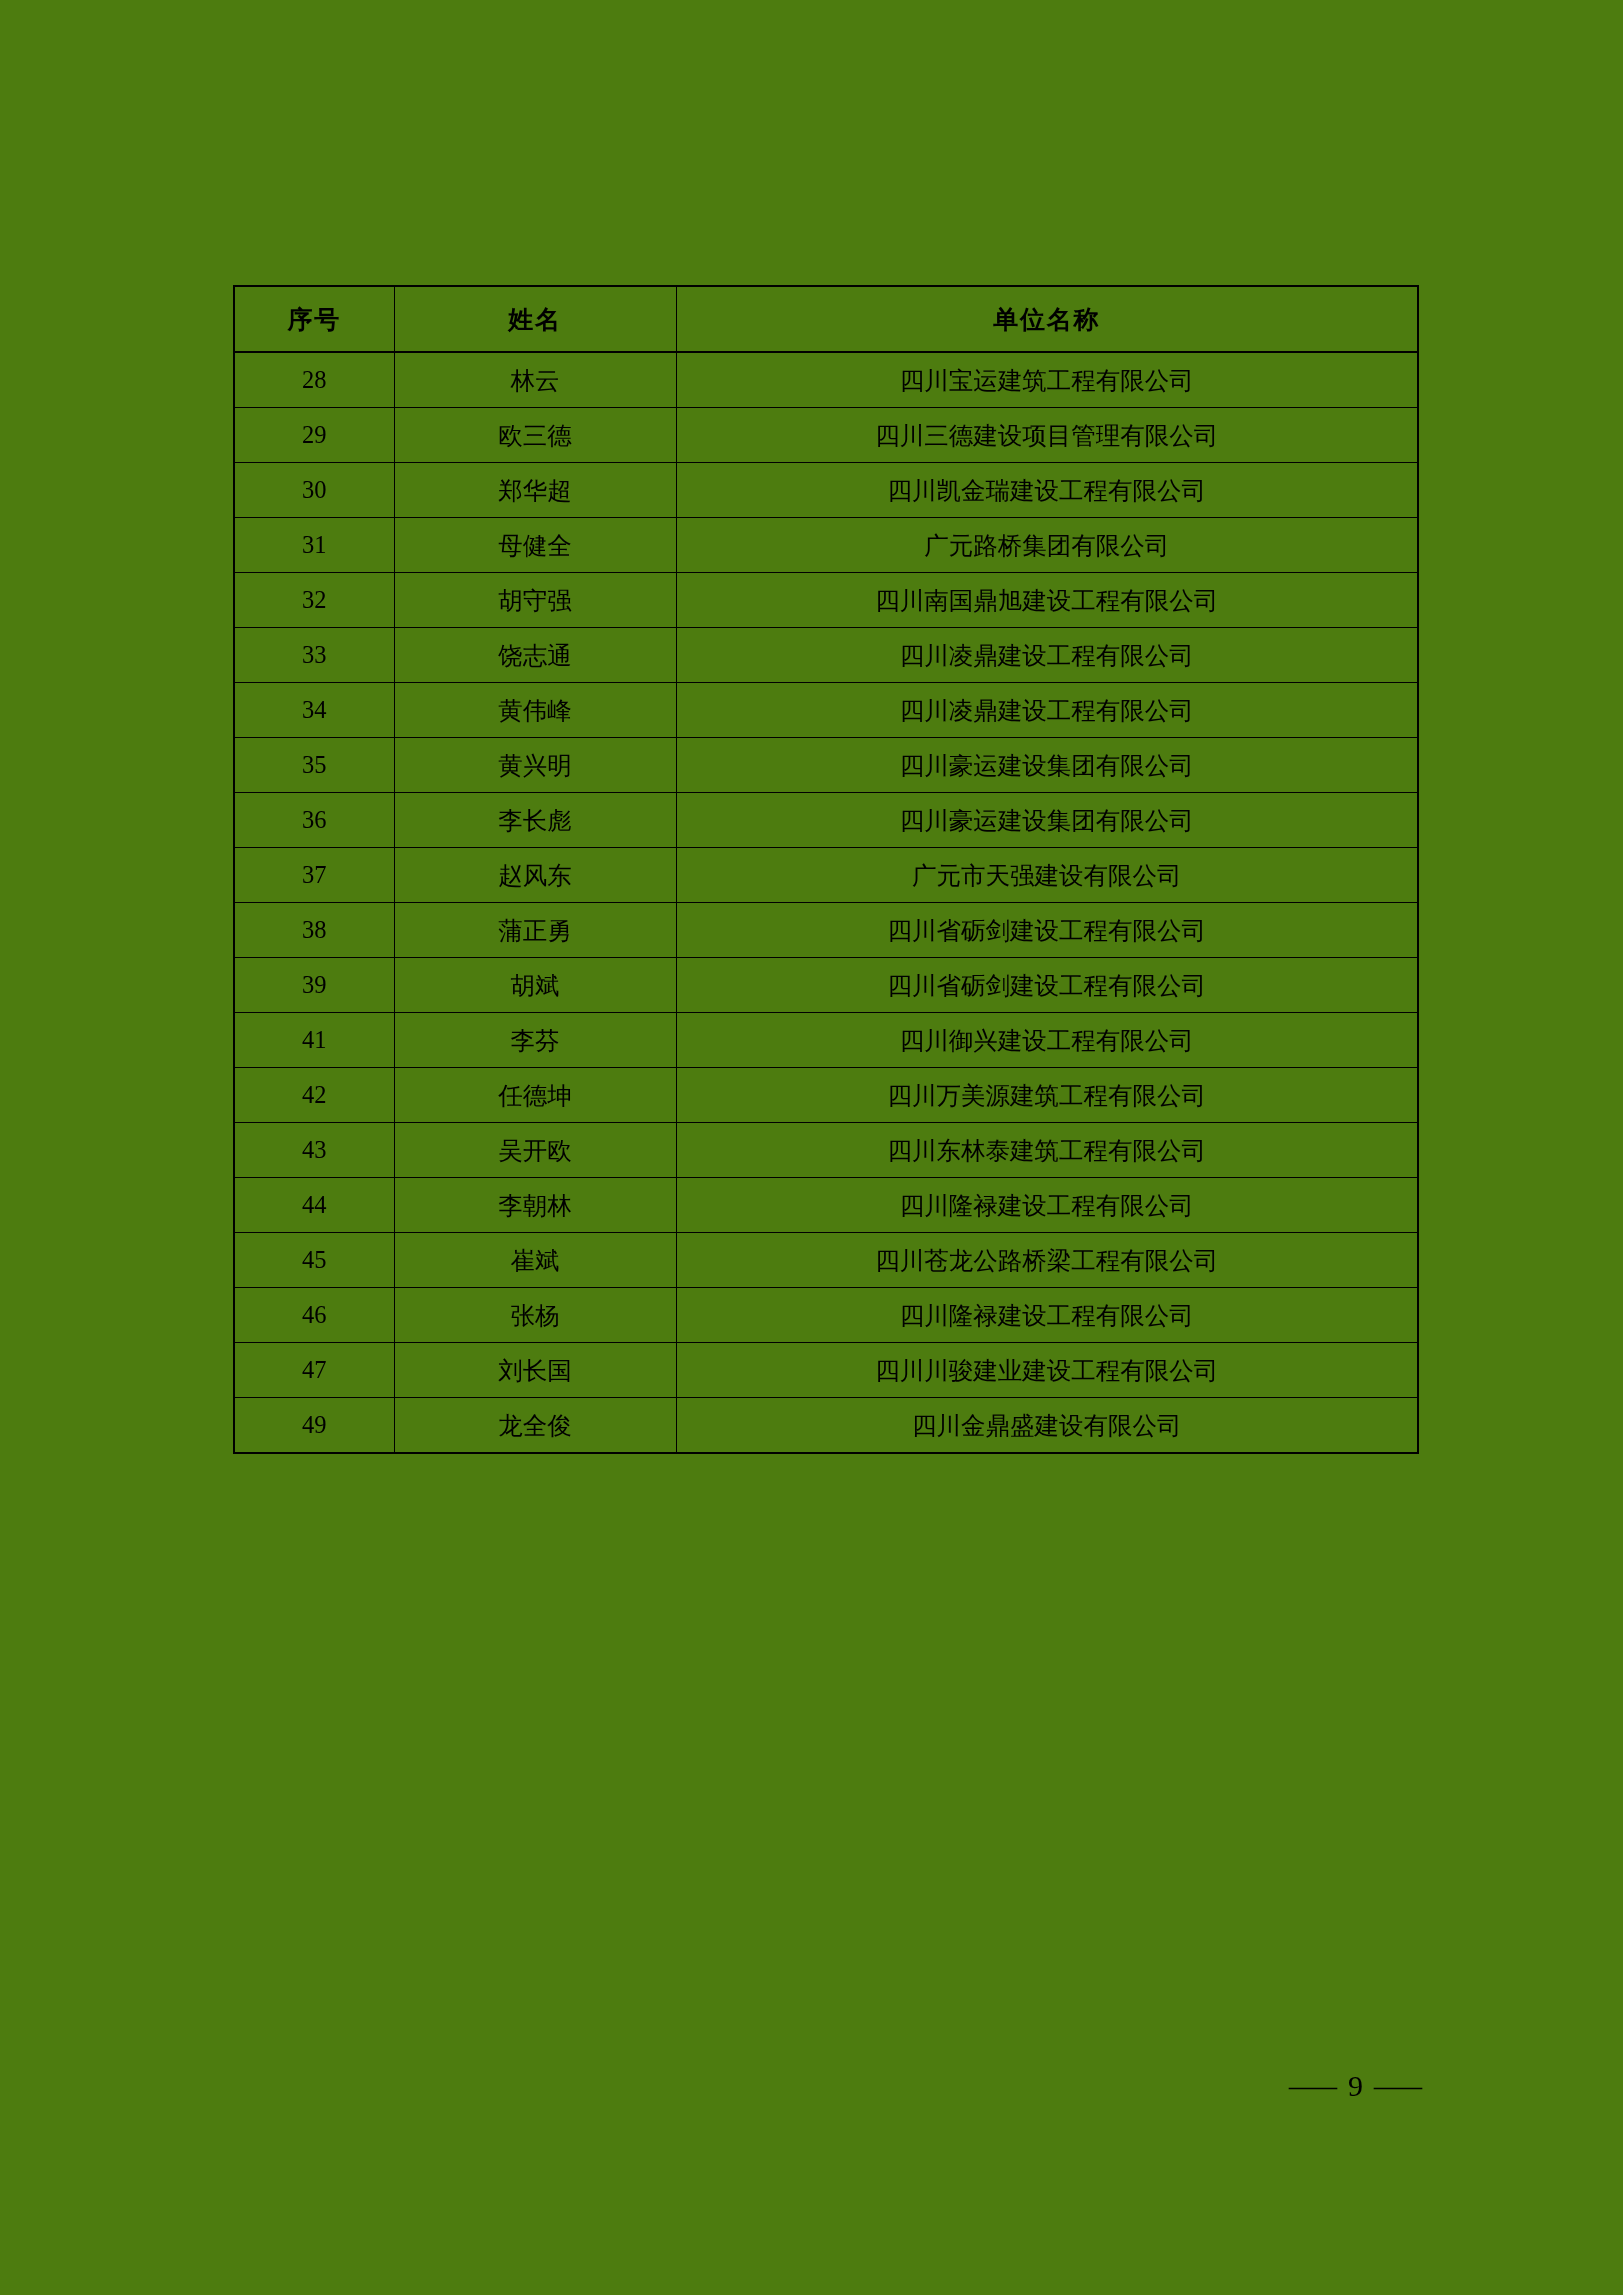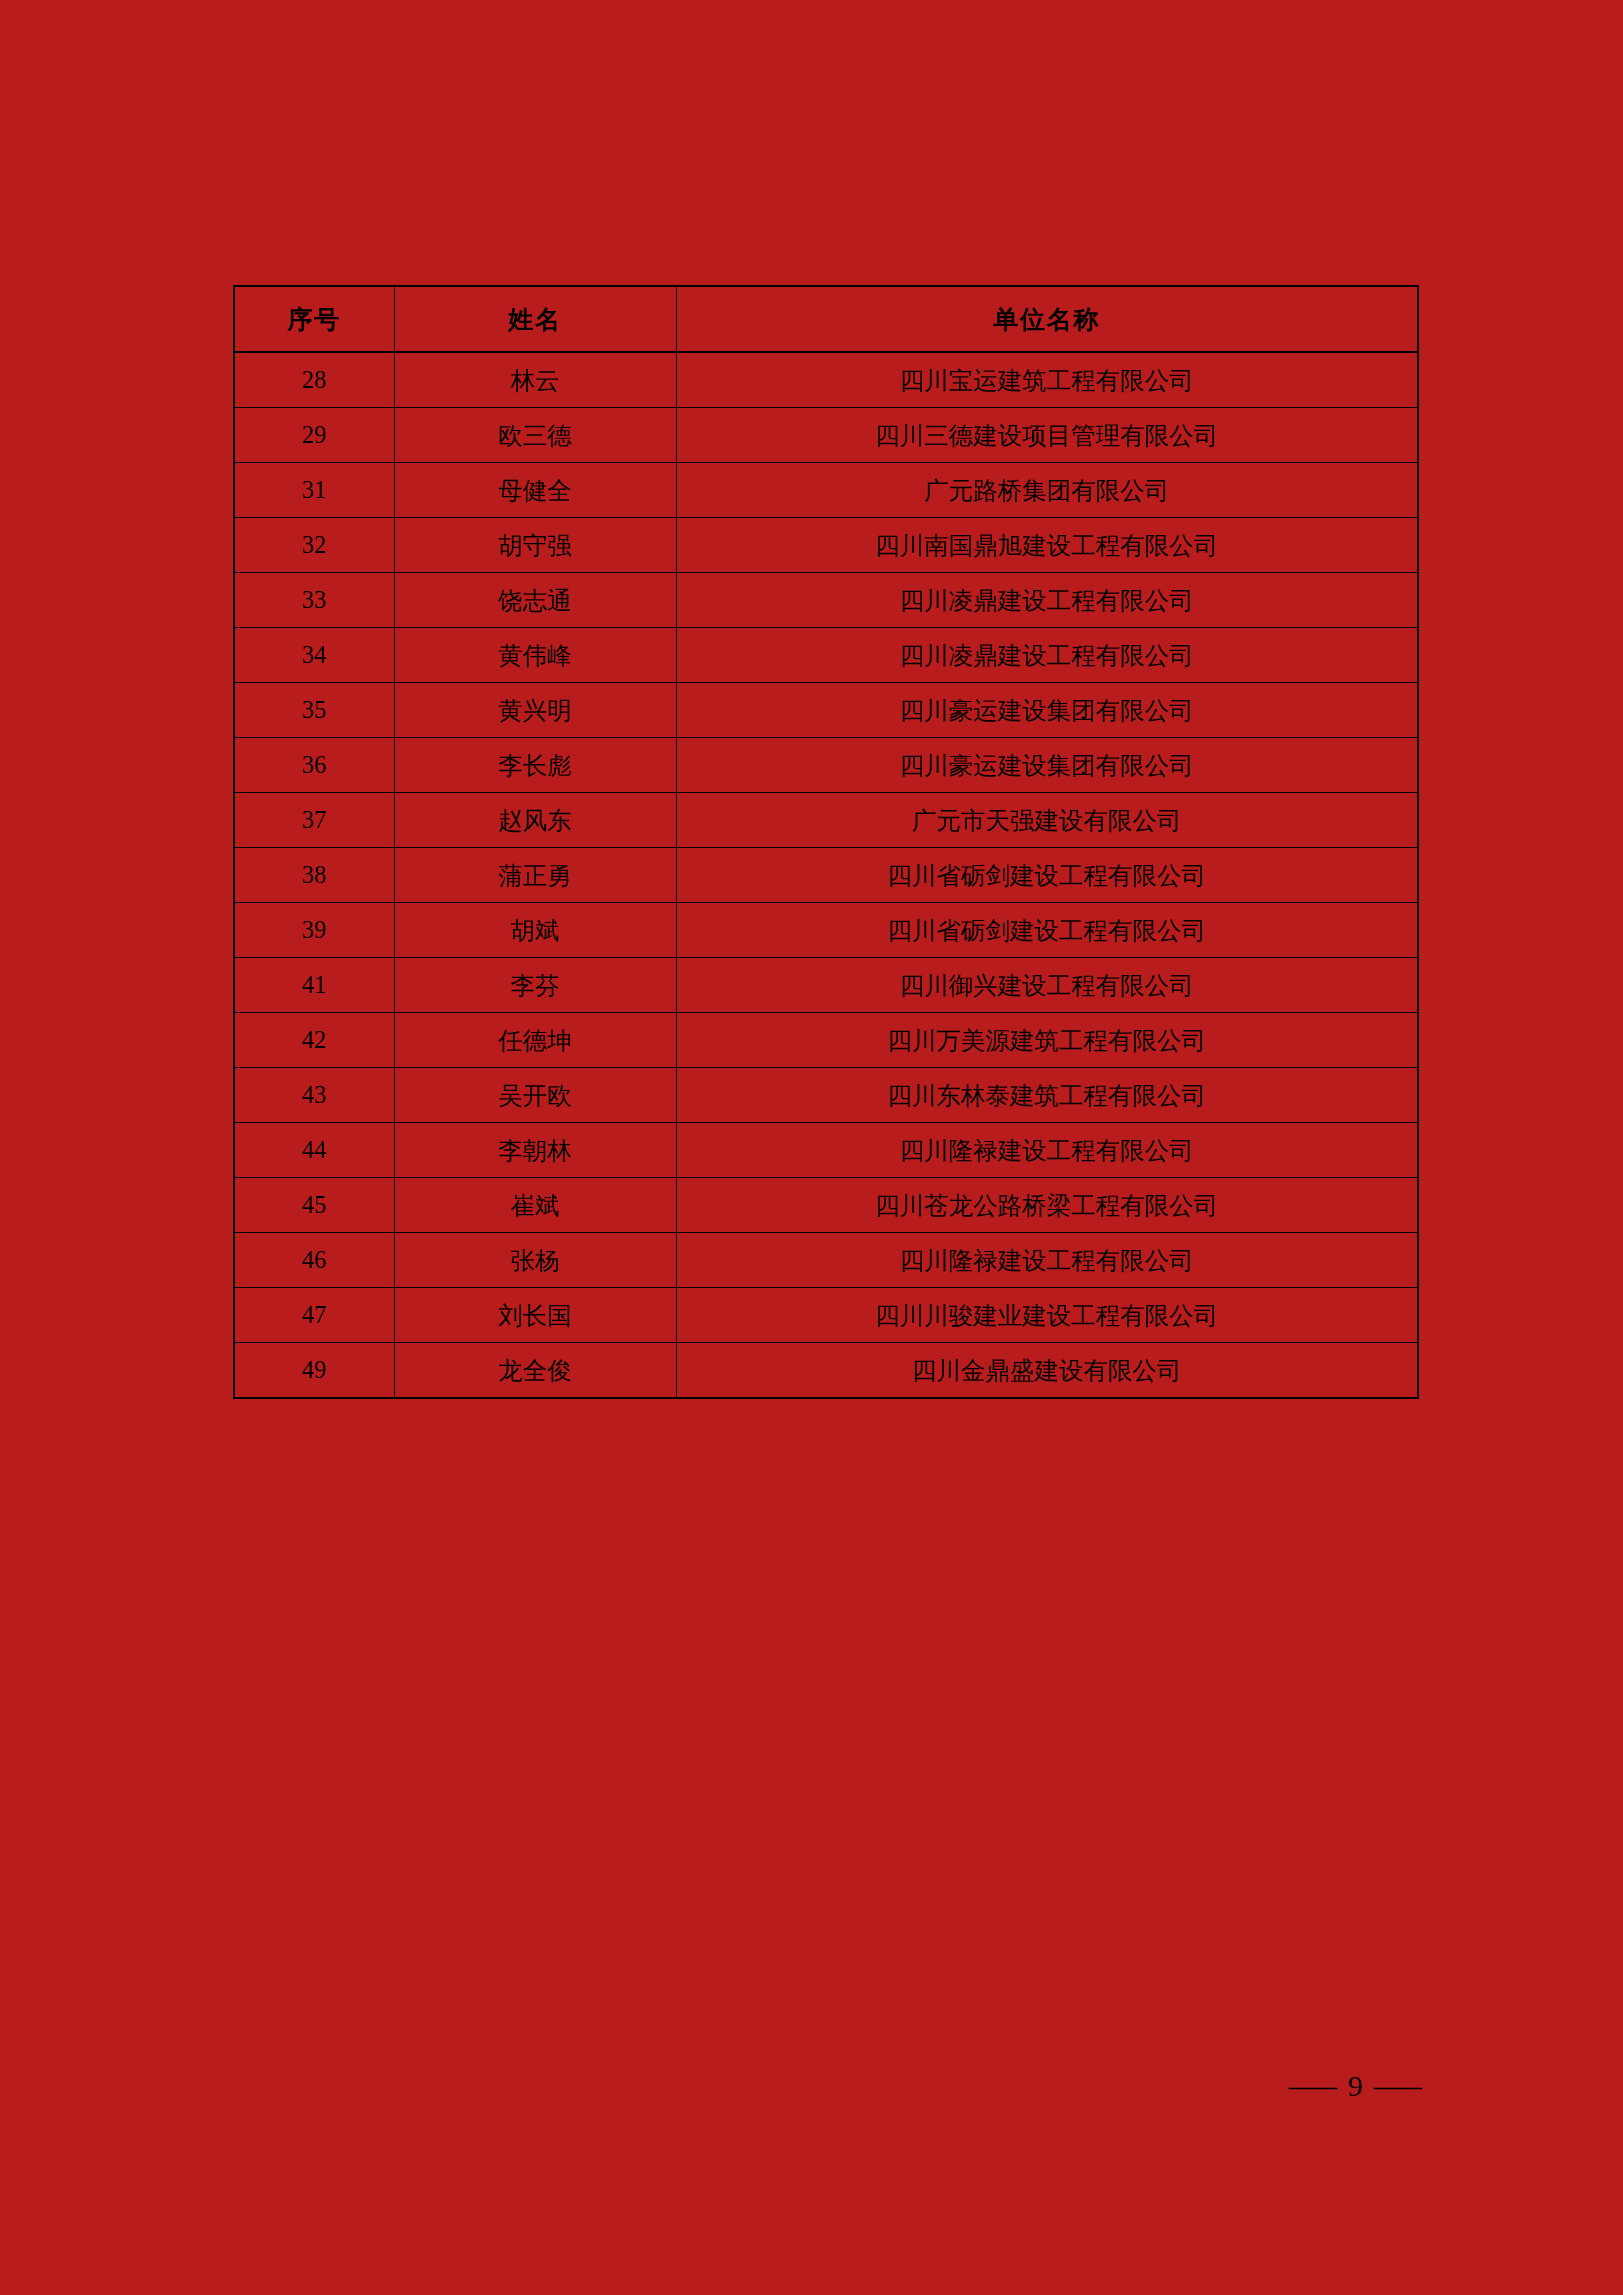--- a/index.html
+++ b/index.html
@@ -4,21 +4,21 @@
 <style>
   html, body {
     margin: 0;
     padding: 0;
     background: #ffffff;
   }
   .page {
     position: relative;
     width: 1623px;
     height: 2295px;
-    background: #b91c1c;
+    background: #4d7c0f;
     overflow: hidden;
     font-family: "Liberation Serif", serif;
     color: #000000;
   }
   table.roster {
     position: absolute;
     left: 233px;
     top: 285px;
     width: 1184px;
     border-collapse: collapse;
@@ -92,20 +92,25 @@
       <td>28</td>
       <td>林云</td>
       <td>四川宝运建筑工程有限公司</td>
     </tr>
         <tr>
       <td>29</td>
       <td>欧三德</td>
       <td>四川三德建设项目管理有限公司</td>
     </tr>
         <tr>
+      <td>30</td>
+      <td>郑华超</td>
+      <td>四川凯金瑞建设工程有限公司</td>
+    </tr>
+        <tr>
       <td>31</td>
       <td>母健全</td>
       <td>广元路桥集团有限公司</td>
     </tr>
         <tr>
       <td>32</td>
       <td>胡守强</td>
       <td>四川南国鼎旭建设工程有限公司</td>
     </tr>
         <tr>

